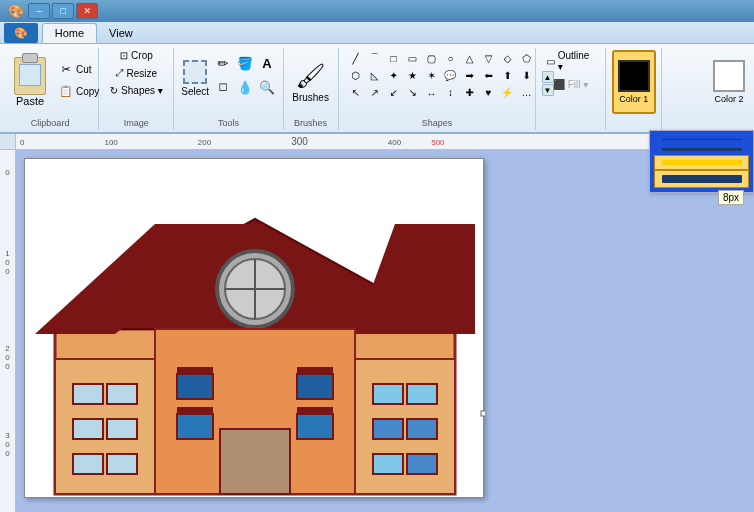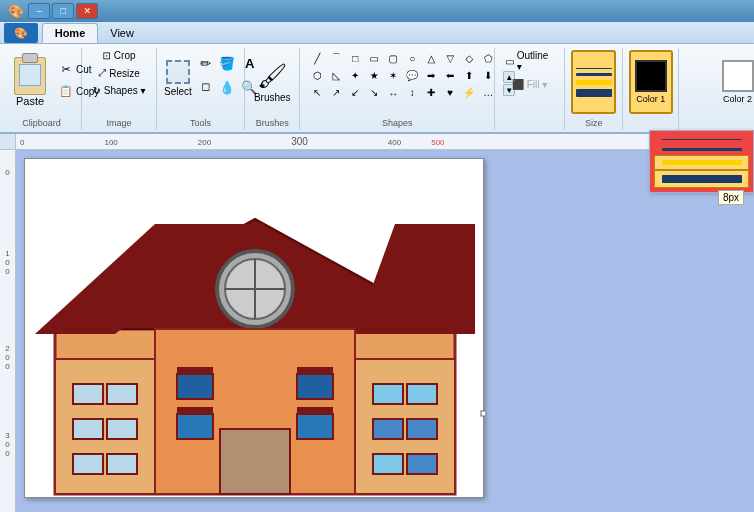--- a/index.html
+++ b/index.html
@@ -33,21 +33,21 @@
       cursor: pointer;
       border-radius: 3px 3px 0 0;
       height: 20px;
       display: flex;
       align-items: center;
     }
     .ribbon-tab.active {
       background: #f0f4f8;
       border: 1px solid #8db4d4;
       border-bottom: 1px solid #f0f4f8;
-      font-weight: bold;
+      font-weight: normal;
     }
 
     
     .ribbon {
       background: linear-gradient(to bottom, #f5f9fc 0%, #deeaf5 100%);
       height: 90px;
       border-bottom: 2px solid #8db4d4;
       display: flex;
       align-items: stretch;
       padding: 4px 2px 2px 2px;
@@ -270,21 +270,21 @@
       border: 1px solid #888;
       box-shadow: 2px 2px 5px rgba(0,0,0,0.3);
     }
 
     
     .size-popup {
       position: absolute;
       right: 0;
       top: 130px;
       width: 105px;
-      background: #ef4444;
+      background: #1d4ed8;
       border: 1px solid #aac;
       box-shadow: 1px 1px 4px rgba(0,0,0,0.2);
       z-index: 10;
       padding: 4px;
     }
     .size-option {
       padding: 4px 6px;
       cursor: pointer;
       display: flex;
       align-items: center;
@@ -456,31 +456,20 @@
         <span>Outline ▾</span>
       </div>
       <div class="of-btn" style="color:#aaa;">
         <span>⬛</span>
         <span>Fill ▾</span>
       </div>
     </div>
     <div class="ribbon-group-label" style="position:absolute;bottom:2px;left:0;right:0;text-align:center;font-size:9px;color:#555;"></div>
   </div>
 
-  <div class="ribbon-group" style="min-width:58px; position:relative;">
-    <div class="ribbon-group-content" style="justify-content:center;">
-      <div class="size-active">
-        <div class="size-line" style="height:1px;"></div>
-        <div class="size-line" style="height:3px;"></div>
-        <div class="size-line" style="height:5px; background:#ffd000;"></div>
-        <div class="size-line" style="height:8px; background:#1a3a6a;"></div>
-      </div>
-    </div>
-    <div class="ribbon-group-label">Size</div>
-  </div>
 
   <div class="ribbon-group" style="min-width:56px;">
     <div class="ribbon-group-content" style="justify-content:center;">
       <div class="color1-panel">
         <div class="color-swatch-big" style="background:#000000;"></div>
         <span style="font-size:9px;">Color 1</span>
       </div>
     </div>
     <div class="ribbon-group-label"></div>
   </div>

